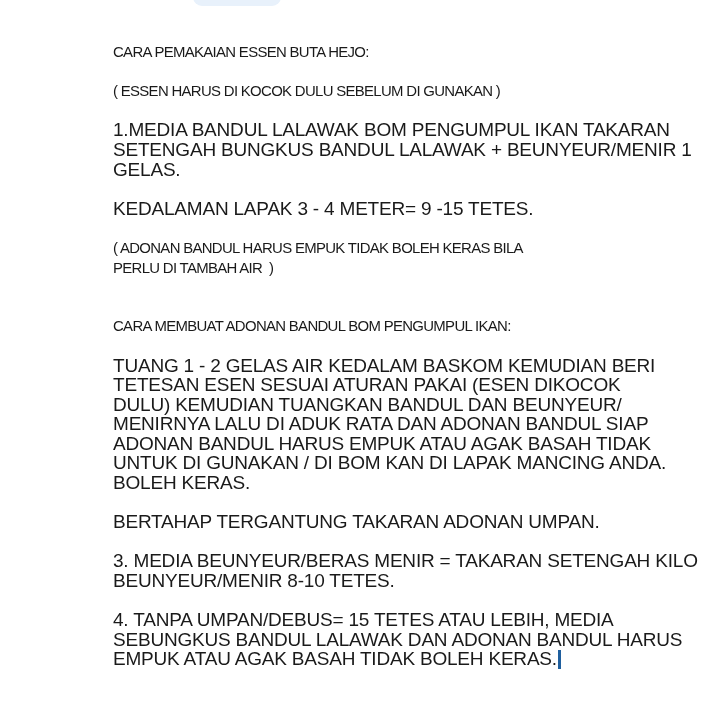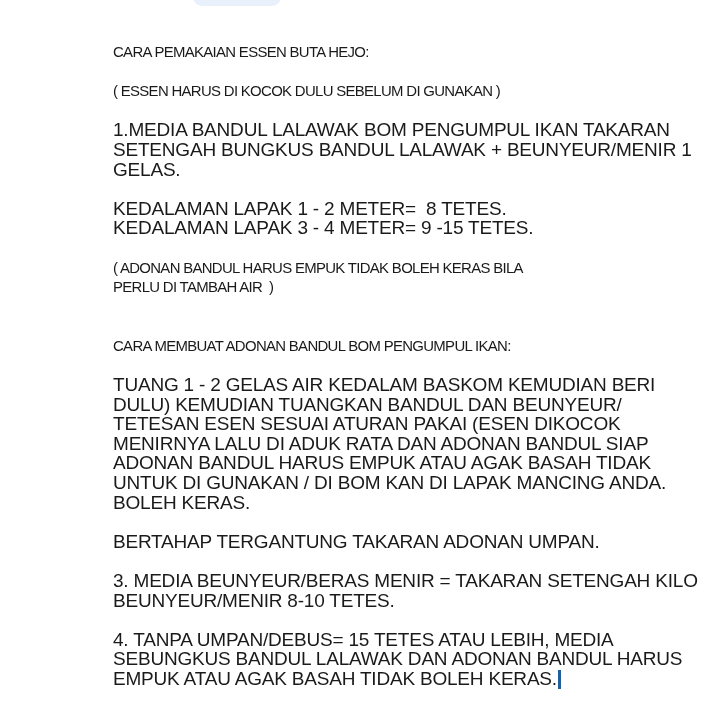--- a/index.html
+++ b/index.html
@@ -35,32 +35,31 @@
 
 <div class="editor" id="editor">
     <div class="line narrow"><span>CARA PEMAKAIAN ESSEN BUTA HEJO:</span></div>
     <div class="blank"></div>
     <div class="line narrow"><span>( ESSEN HARUS DI KOCOK DULU SEBELUM DI GUNAKAN )</span></div>
     <div class="blank"></div>
     <div class="line"><span>1.MEDIA BANDUL LALAWAK BOM PENGUMPUL IKAN TAKARAN</span></div>
     <div class="line"><span>SETENGAH BUNGKUS BANDUL LALAWAK + BEUNYEUR/MENIR 1</span></div>
     <div class="line"><span>GELAS.</span></div>
     <div class="blank"></div>
-    <div class="line"><span>KEDALAMAN LAPAK 1 - 2 METER=  8 TETES.</span></div>
     <div class="line"><span>KEDALAMAN LAPAK 3 - 4 METER= 9 -15 TETES.</span></div>
     <div class="blank"></div>
     <div class="line narrow"><span>( ADONAN BANDUL HARUS EMPUK TIDAK BOLEH KERAS BILA</span></div>
     <div class="line narrow"><span>PERLU DI TAMBAH AIR  )</span></div>
     <div class="blank"></div>
     <div class="blank"></div>
     <div class="line narrow"><span>CARA MEMBUAT ADONAN BANDUL BOM PENGUMPUL IKAN:</span></div>
     <div class="blank"></div>
     <div class="line"><span>TUANG 1 - 2 GELAS AIR KEDALAM BASKOM KEMUDIAN BERI</span></div>
+    <div class="line"><span>TETESAN ESEN SESUAI ATURAN PAKAI (ESEN DIKOCOK</span></div>
     <div class="line"><span>DULU) KEMUDIAN TUANGKAN BANDUL DAN BEUNYEUR/</span></div>
-    <div class="line"><span>TETESAN ESEN SESUAI ATURAN PAKAI (ESEN DIKOCOK</span></div>
     <div class="line"><span>MENIRNYA LALU DI ADUK RATA DAN ADONAN BANDUL SIAP</span></div>
     <div class="line"><span>ADONAN BANDUL HARUS EMPUK ATAU AGAK BASAH TIDAK</span></div>
     <div class="line"><span>UNTUK DI GUNAKAN / DI BOM KAN DI LAPAK MANCING ANDA.</span></div>
     <div class="line"><span>BOLEH KERAS.</span></div>
     <div class="blank"></div>
     <div class="line"><span>BERTAHAP TERGANTUNG TAKARAN ADONAN UMPAN.</span></div>
     <div class="blank"></div>
     <div class="line"><span>3. MEDIA BEUNYEUR/BERAS MENIR = TAKARAN SETENGAH KILO</span></div>
     <div class="line"><span>BEUNYEUR/MENIR 8-10 TETES.</span></div>
     <div class="blank"></div>

